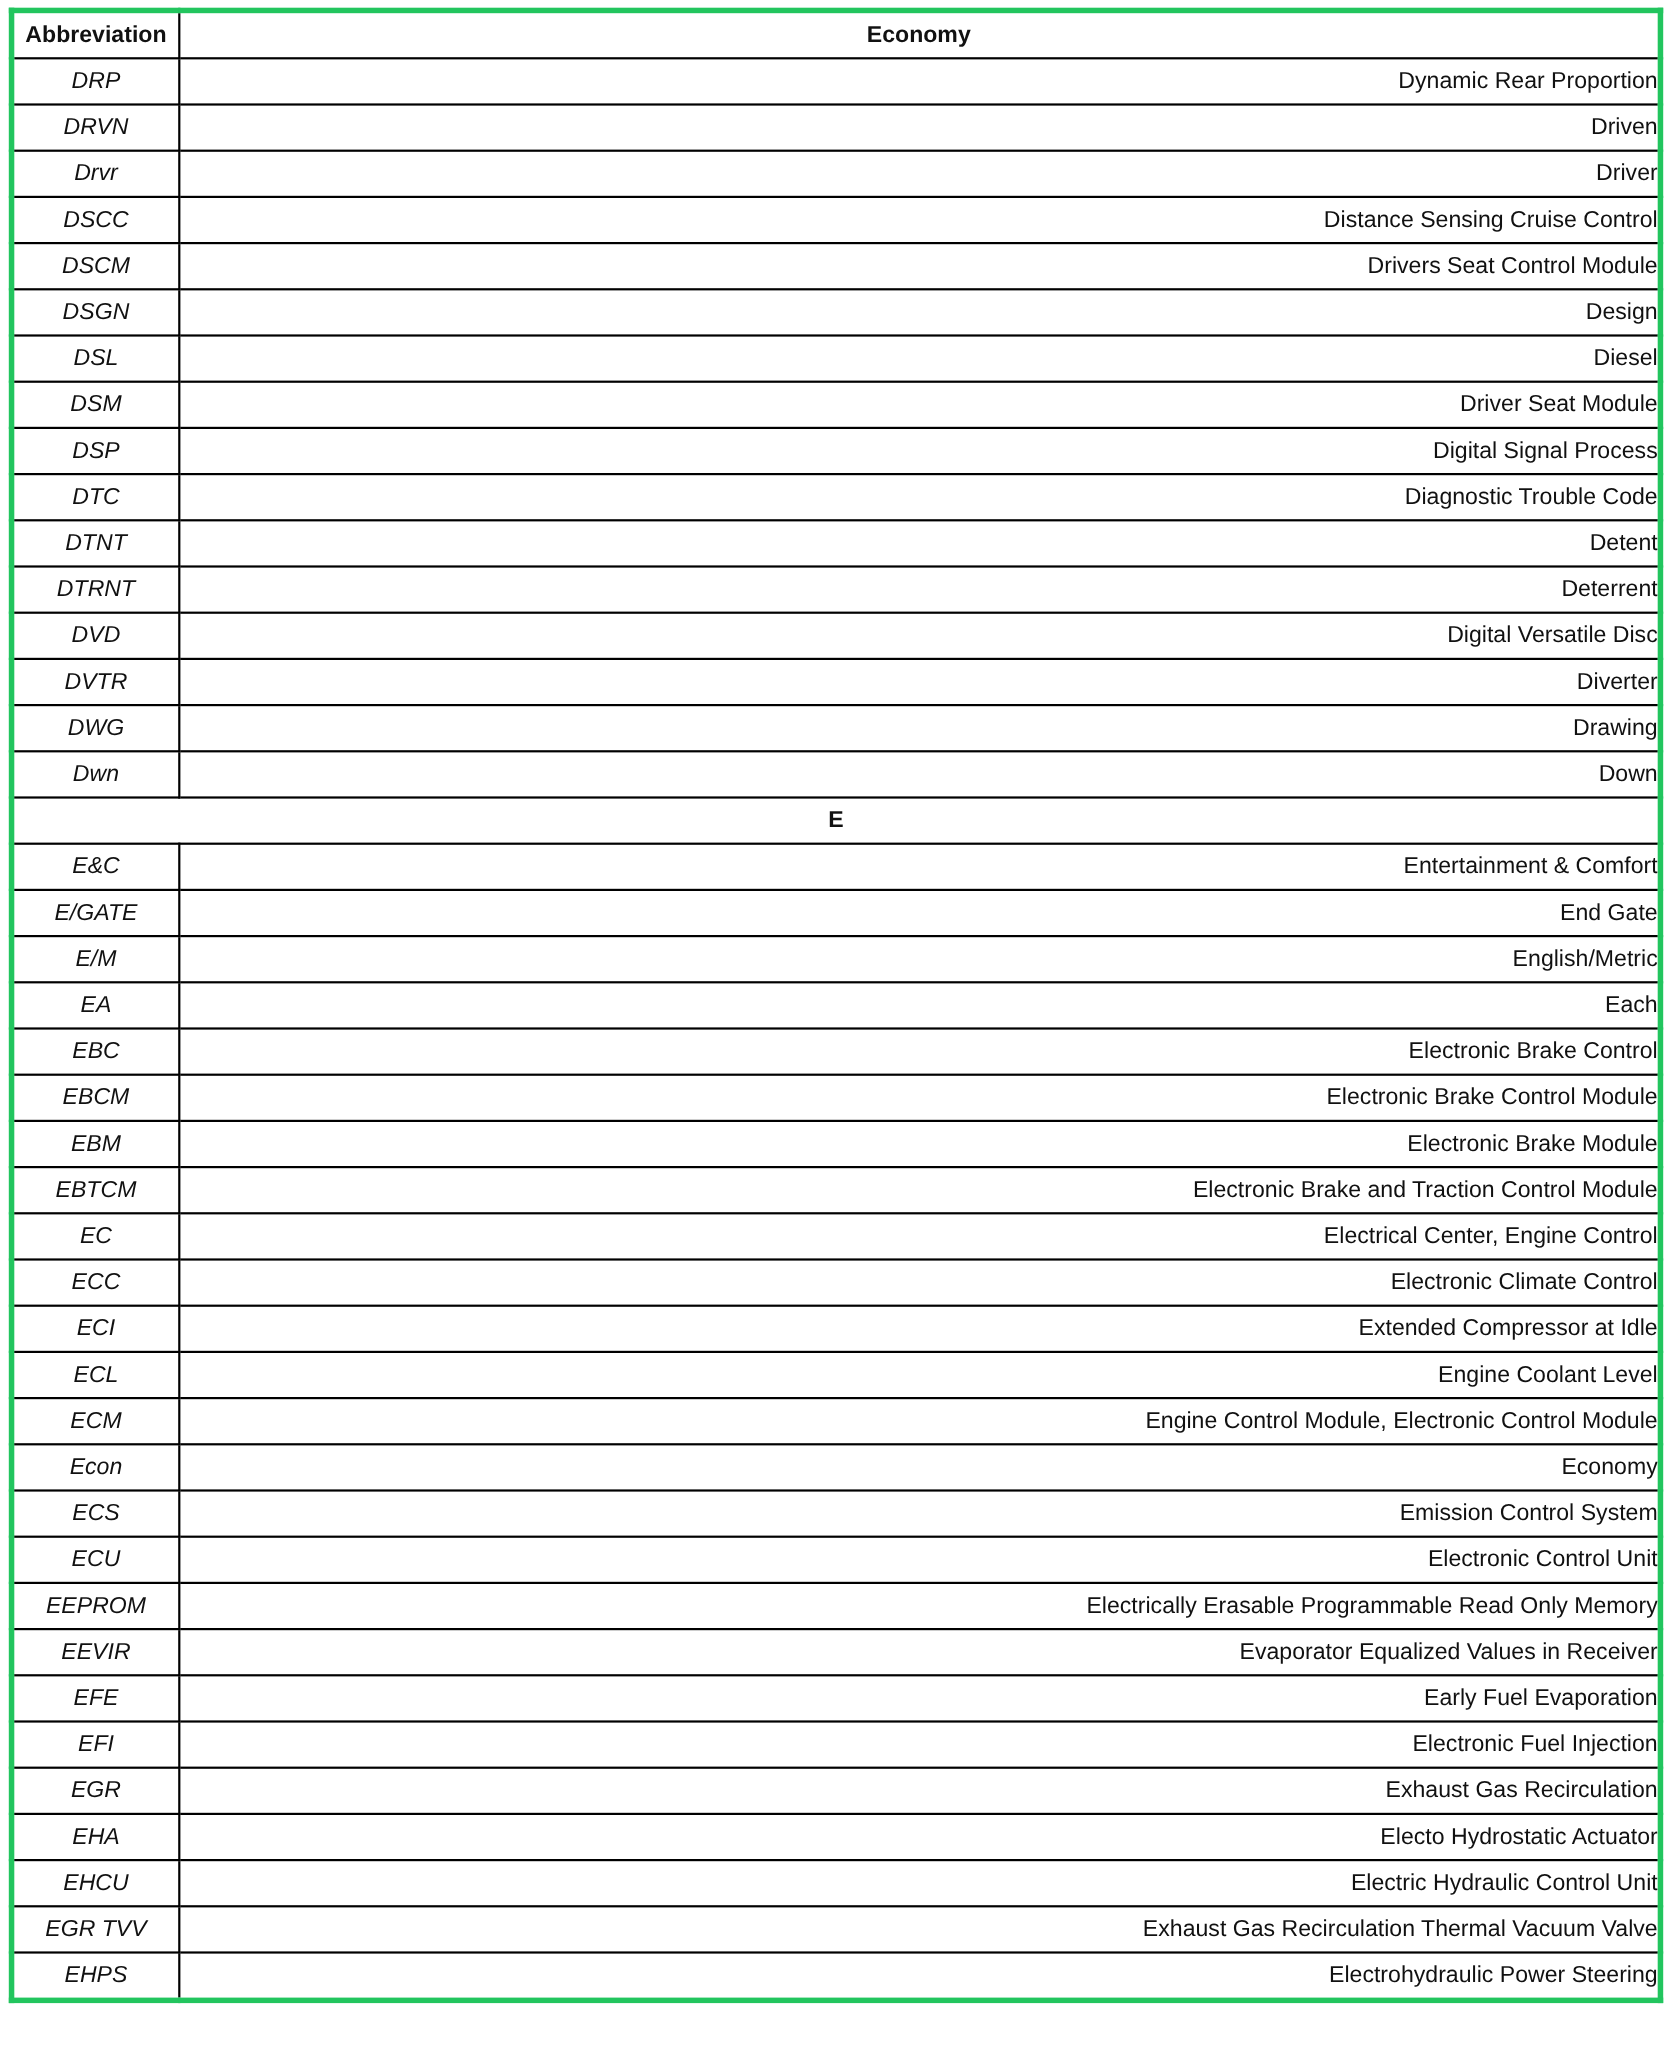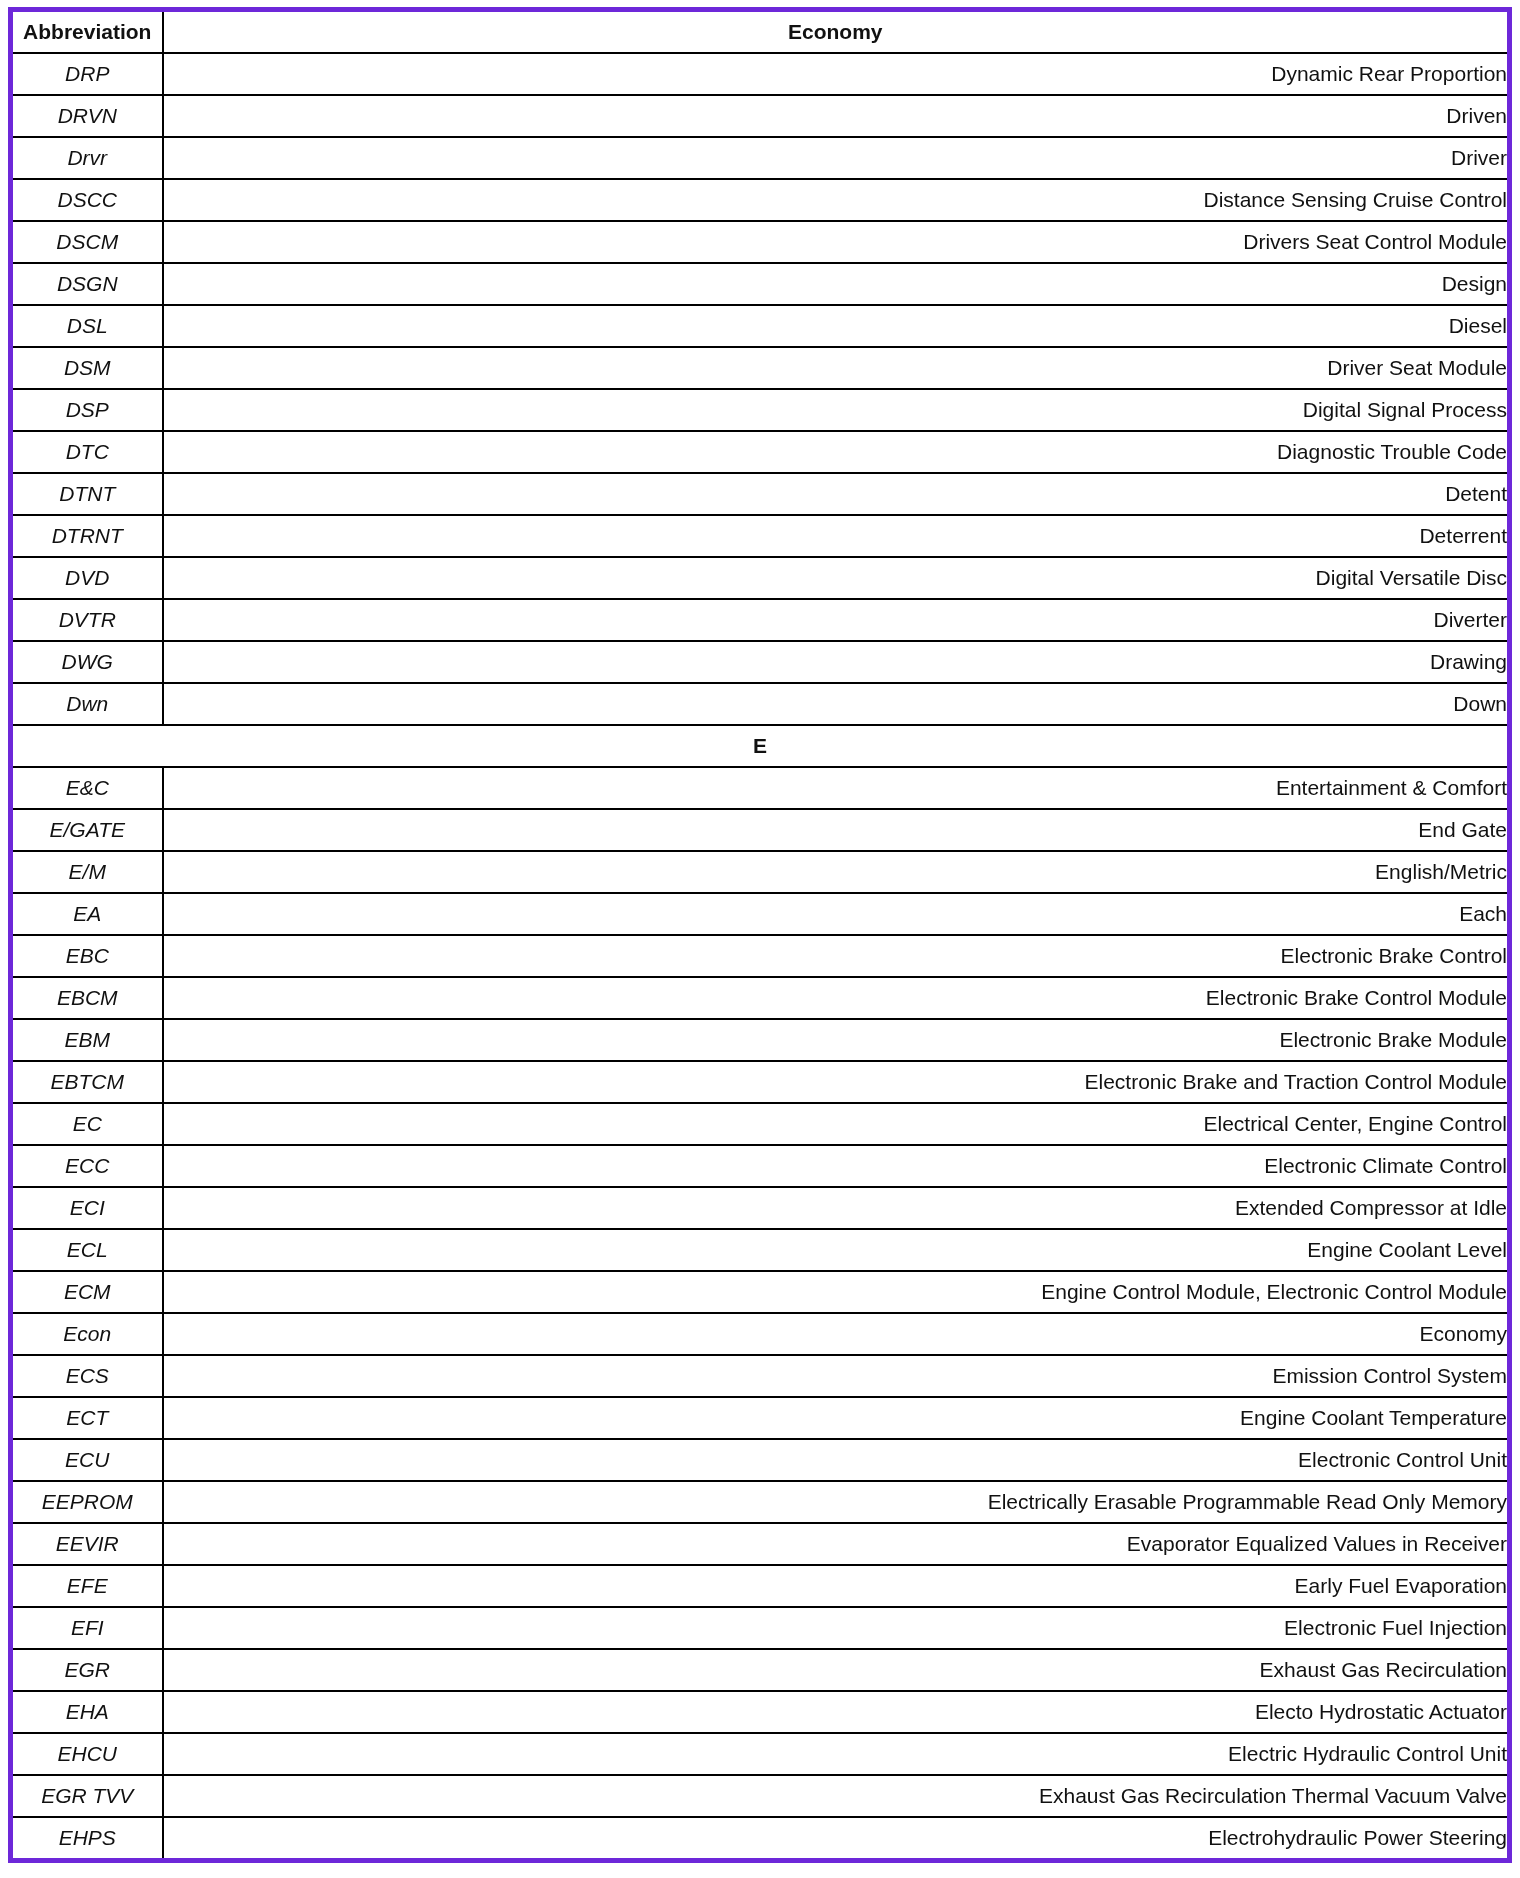--- a/index.html
+++ b/index.html
@@ -11,21 +11,21 @@
   body {
     width: 1520px;
     height: 1878px;
     box-sizing: border-box;
   }
   table.abbr-table {
     border-collapse: collapse;
     table-layout: fixed;
     width: 1504px;
     margin: 7px auto 0 auto;
-    border: 5px solid #6d28d9;
+    border: 5px solid #22c55e;
   }
   table.abbr-table th,
   table.abbr-table td {
     border: 2px solid #000000;
     font-size: 21px;
     color: #111111;
     height: 40px;
     padding: 0;
     overflow: hidden;
     white-space: nowrap;
@@ -190,24 +190,20 @@
       </tr>
       <tr>
         <td class="abbr-cell">Econ</td>
         <td class="meaning-cell">Economy</td>
       </tr>
       <tr>
         <td class="abbr-cell">ECS</td>
         <td class="meaning-cell">Emission Control System</td>
       </tr>
       <tr>
-        <td class="abbr-cell">ECT</td>
-        <td class="meaning-cell">Engine Coolant Temperature</td>
-      </tr>
-      <tr>
         <td class="abbr-cell">ECU</td>
         <td class="meaning-cell">Electronic Control Unit</td>
       </tr>
       <tr>
         <td class="abbr-cell">EEPROM</td>
         <td class="meaning-cell">Electrically Erasable Programmable Read Only Memory</td>
       </tr>
       <tr>
         <td class="abbr-cell">EEVIR</td>
         <td class="meaning-cell">Evaporator Equalized Values in Receiver</td>

